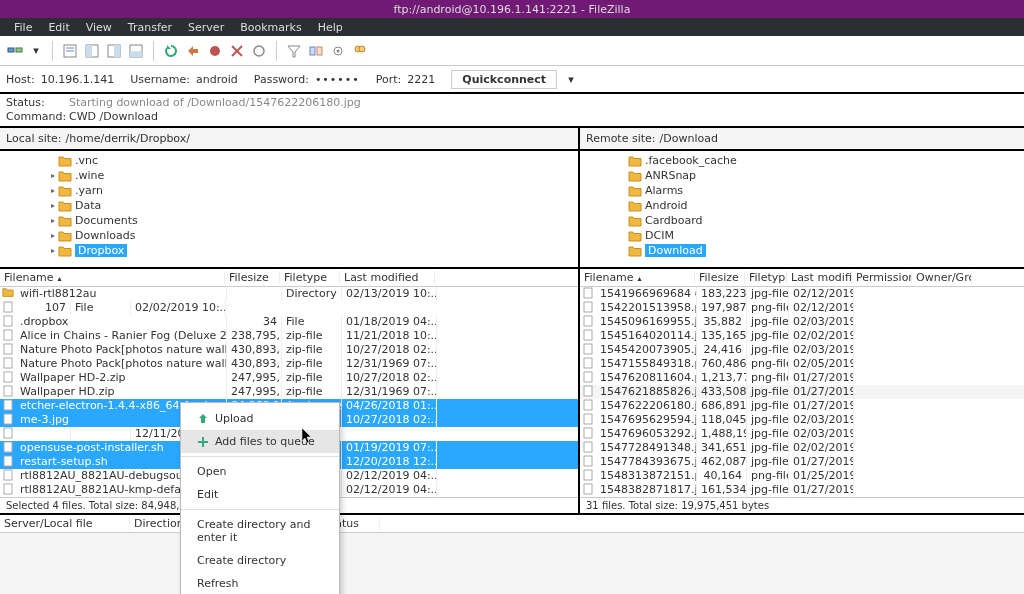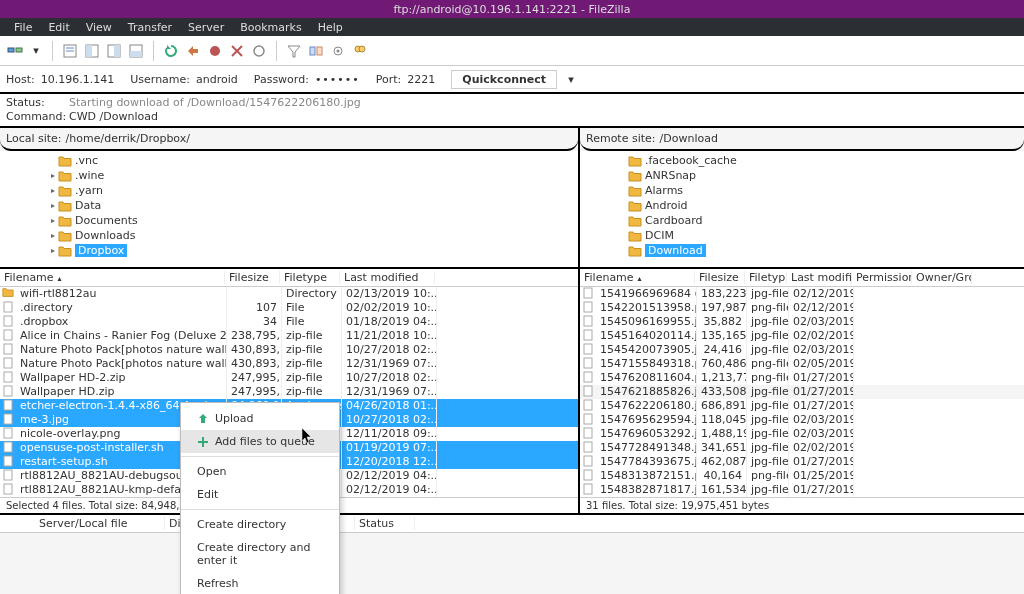--- a/index.html
+++ b/index.html
@@ -19,21 +19,21 @@
 .qdrop { width:16px; display:inline-block; text-align:center; }
 .log { background:#fff; border-bottom:2px solid #000; padding:2px 6px; font-size:10px; line-height:14px; min-height:34px; overflow:hidden; }
 .logrow { display:flex; gap:8px; }
 .loglabel { width:55px; color:#333; }
 .logmsg { color:#333; }
 .logmsg.green { color:#2b7a2b; }
 .logmsg.dim { color:#888; }
 .panes { display:flex; border-bottom:2px solid #000; }
 .pane { flex:1; border-right:2px solid #000; display:flex; flex-direction:column; }
 .pane:last-child { border-right:none; }
-.sitebar { padding:4px 6px; border-bottom:2px solid #000; display:flex; align-items:center; gap:4px; font-size:11px;border-radius:11px; }
+.sitebar { padding:4px 6px; border-bottom:2px solid #000; display:flex; align-items:center; gap:4px; font-size:11px; }
 .tree { background:#fff; height:118px; overflow:hidden; padding:2px 8px; border-bottom:2px solid #000; }
 .treeitem { display:flex; align-items:center; height:15px; font-size:11px; }
 .treeitem .caret { width:10px; text-align:center; color:#666; font-size:8px; }
 .treeitem .folder { width:14px; height:12px; margin-right:3px; display:inline-block; }
 .treeitem.sel .name { background:#2aa7ff; color:#fff; padding:0 3px; }
 .folder svg { width:14px; height:12px; }
 .filehead { display:flex; background:#fff; border-bottom:1px solid #ccc; height:18px; align-items:center; font-size:11px; }
 .col { padding:0 4px; border-right:1px solid #eee; overflow:hidden; white-space:nowrap; }
 .carrow { font-size:8px; margin-left:4px; }
 .filelist { background:#fff; flex:1; overflow:hidden; }
@@ -252,21 +252,20 @@
             </svg></span>
           <div class="col" style="width:211px">wifi-rtl8812au</div>
           <div class="col" style="width:55px;text-align:right"></div>
           <div class="col" style="width:60px">Directory</div>
           <div class="col" style="width:95px">02/13/2019 10:...</div>
         </div>
         <div class="filerow">
           <span class="ficon"><svg viewBox="0 0 12 12">
               <rect x="2" y="1" width="8" height="10" fill="#fff" stroke="#aaa"></rect>
             </svg></span>
-          <div class="col" style="width:211px">.directory</div>
           <div class="col" style="width:55px;text-align:right">107</div>
           <div class="col" style="width:60px">File</div>
           <div class="col" style="width:95px">02/02/2019 10:...</div>
         </div>
         <div class="filerow">
           <span class="ficon"><svg viewBox="0 0 12 12">
               <rect x="2" y="1" width="8" height="10" fill="#fff" stroke="#aaa"></rect>
             </svg></span>
           <div class="col" style="width:211px">.dropbox</div>
           <div class="col" style="width:55px;text-align:right">34</div>
@@ -333,21 +332,20 @@
             </svg></span>
           <div class="col" style="width:211px">me-3.jpg</div>
           <div class="col" style="width:55px;text-align:right"></div>
           <div class="col" style="width:60px"></div>
           <div class="col" style="width:95px">10/27/2018 02:...</div>
         </div>
         <div class="filerow">
           <span class="ficon"><svg viewBox="0 0 12 12">
               <rect x="2" y="1" width="8" height="10" fill="#fff" stroke="#aaa"></rect>
             </svg></span>
-          <div class="col" style="width:211px">nicole-overlay.png</div>
           <div class="col" style="width:55px;text-align:right"></div>
           <div class="col" style="width:60px"></div>
           <div class="col" style="width:95px">12/11/2018 09:...</div>
         </div>
         <div class="filerow sel">
           <span class="ficon"><svg viewBox="0 0 12 12">
               <rect x="2" y="1" width="8" height="10" fill="#fff" stroke="#aaa"></rect>
             </svg></span>
           <div class="col" style="width:211px">opensuse-post-installer.sh</div>
           <div class="col" style="width:55px;text-align:right"></div>
@@ -584,21 +582,21 @@
           <div class="col" style="width:42px">jpg-file</div>
           <div class="col" style="width:65px">01/27/2019 ...</div>
         </div>
       </div>
     <div class="status">31 files. Total size: 19,975,451 bytes</div>
   </div>
 </div>
 
 <div class="bottom">
   <div class="bottomhead" id="bottomhead">
-      <div class="col" style="width: 130px; margin-left: 35px;">Server/Local file</div>
+      <div class="col" style="width: 130px;">Server/Local file</div>
       <div class="col" style="width: 60px;">Direction</div>
       <div class="col" style="width: 70px;">Remot...</div>
       <div class="col" style="width: 60px;">...nty</div>
       <div class="col" style="width: 60px;">Status</div>
     </div>
 </div>
 
 <div class="contextmenu" id="contextmenu" style="left:180px; top:402px;">
     <div class="cmitem">
       <svg class="cmicon" viewBox="0 0 12 12">
@@ -615,24 +613,24 @@
     </div>
     <div class="cmsep"></div>
     <div class="cmitem">
       <span>Open</span>
     </div>
     <div class="cmitem">
       <span>Edit</span>
     </div>
     <div class="cmsep"></div>
     <div class="cmitem">
+      <span>Create directory and enter it</span>
+    </div>
+    <div class="cmitem">
       <span>Create directory</span>
-    </div>
-    <div class="cmitem">
-      <span>Create directory and enter it</span>
     </div>
     <div class="cmitem">
       <span>Refresh</span>
     </div>
   </div>
 
 <svg class="cursor" style="left:302px; top:428px;" viewBox="0 0 12 18">
     <path d="M0 0 L0 13 L3 10 L5 15 L7 14 L5 9 L9 9 Z" fill="#000" stroke="#fff" stroke-width="0.5"></path>
   </svg>
 

